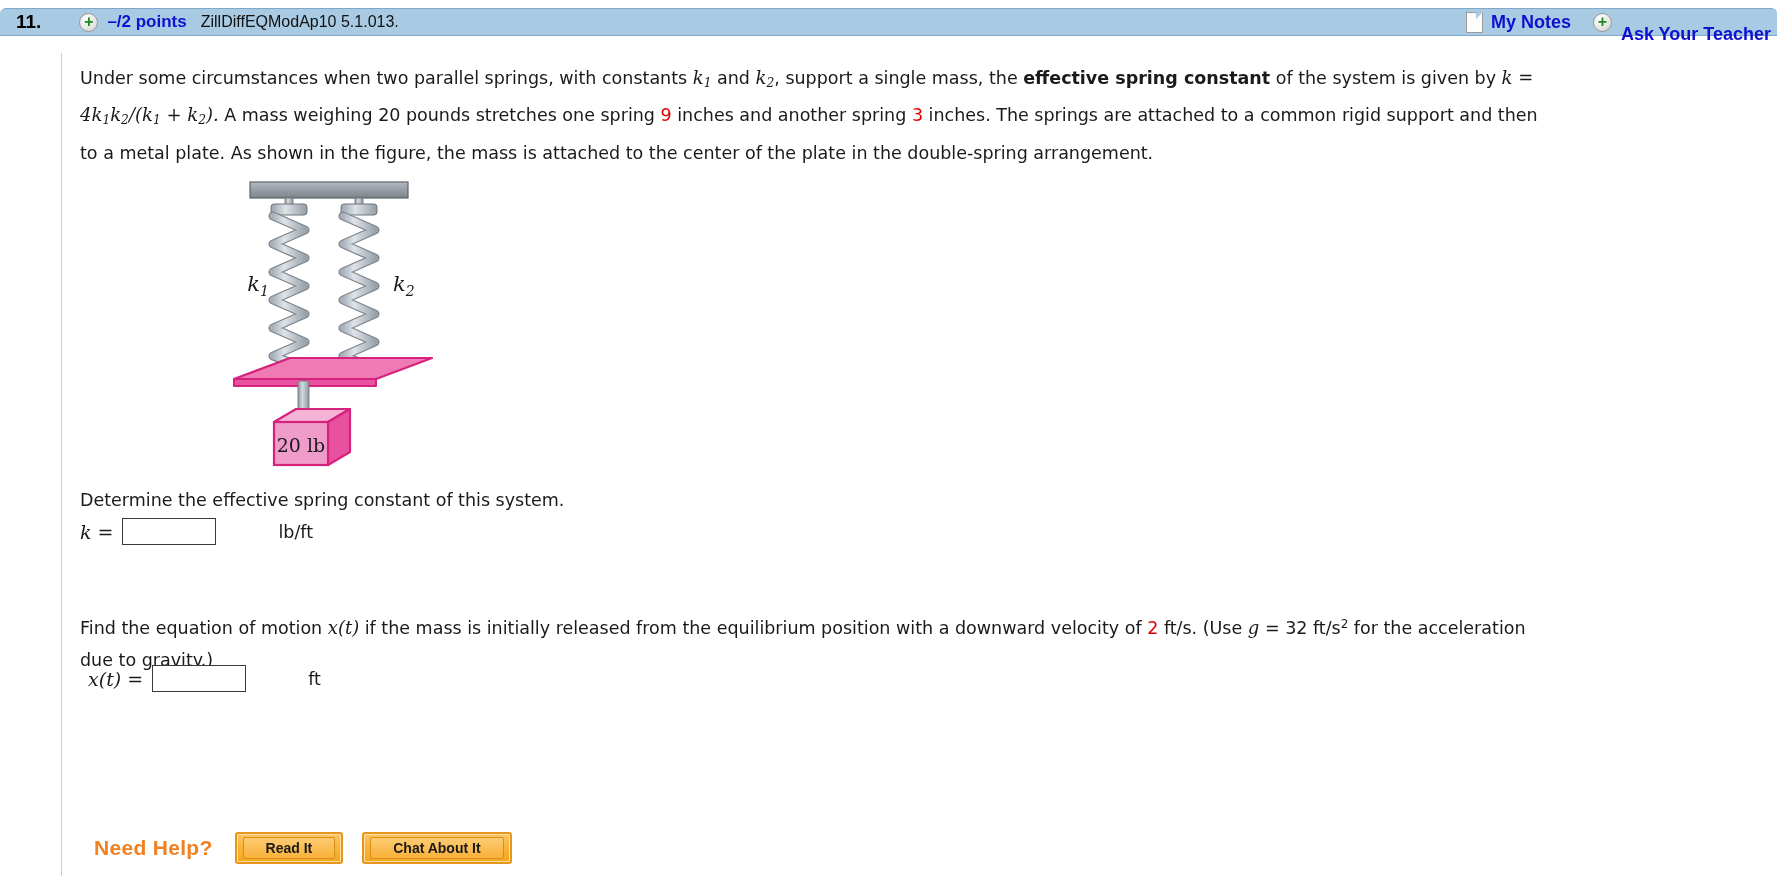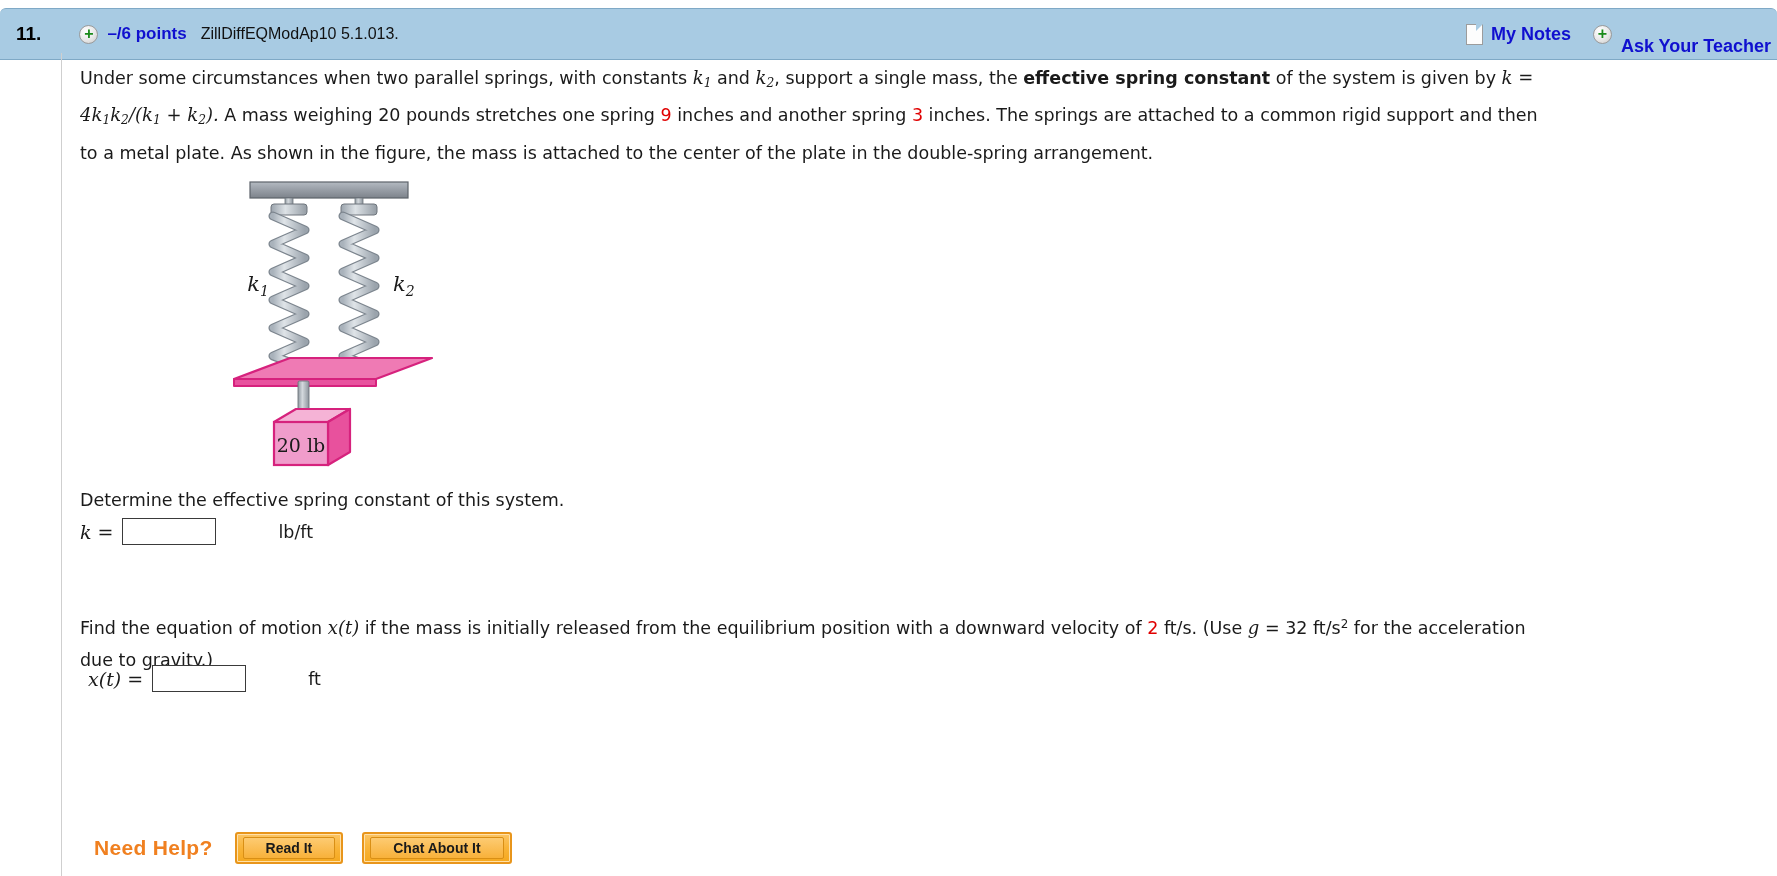--- a/index.html
+++ b/index.html
@@ -14,21 +14,21 @@
     overflow: hidden;
     position: relative;
   }
 
   
   .qheader {
     position: absolute;
     left: 0;
     top: 8px;
     width: 1777px;
-    height: 52px;
+    height: 28px;
     background: #a8cbe3;
     border-top: 1px solid #7fa9c6;
     border-bottom: 1px solid #7fa9c6;
     border-radius: 6px 6px 0 0;
     display: flex;
     align-items: center;
     box-sizing: border-box;
   }
   .qnum {
     font-weight: bold;
@@ -234,21 +234,21 @@
 </head>
 <body>
 
 <div class="qheader">
   <span class="qnum">11.</span>
 
   <span class="plus-badge">
       <span>+</span>
     </span>
 
-  <span class="points">–/6 points</span>
+  <span class="points">–/2 points</span>
   <span class="qcode">ZillDiffEQModAp10 5.1.013.</span>
 
   <div class="header-right">
     <span class="note-icon"></span>
     <a class="hlink" href="#">My Notes</a>
     <span class="plus-badge">
         <span>+</span>
       </span>
     <a class="hlink" href="#" style="margin-left:9px;margin-top:24px;">Ask Your Teacher</a>
   </div>

